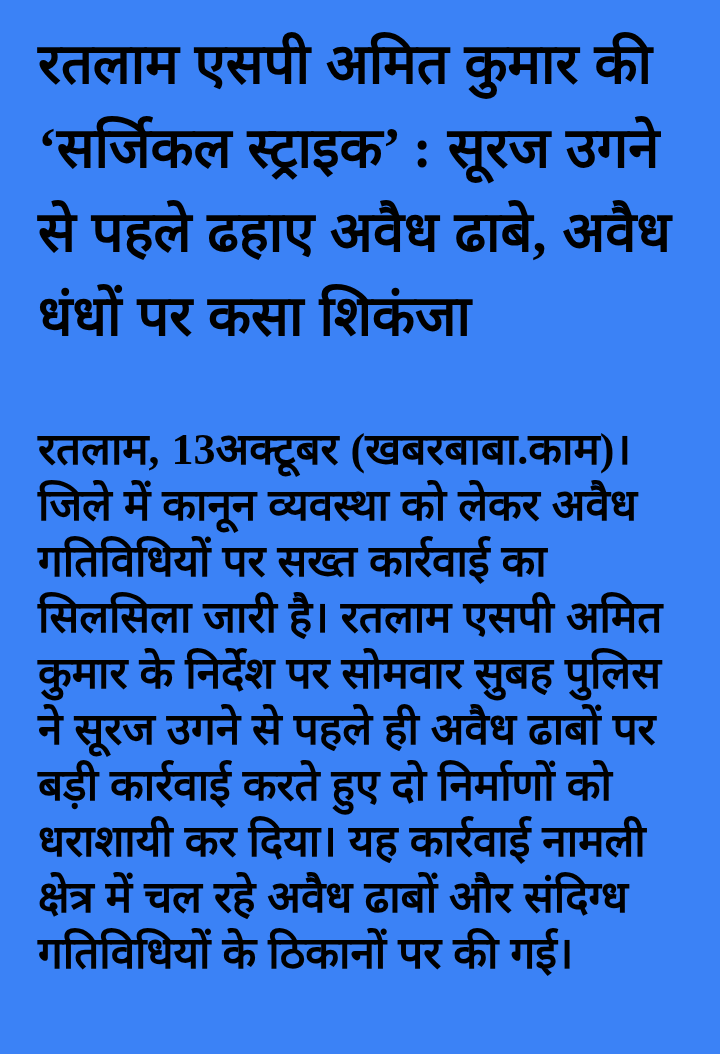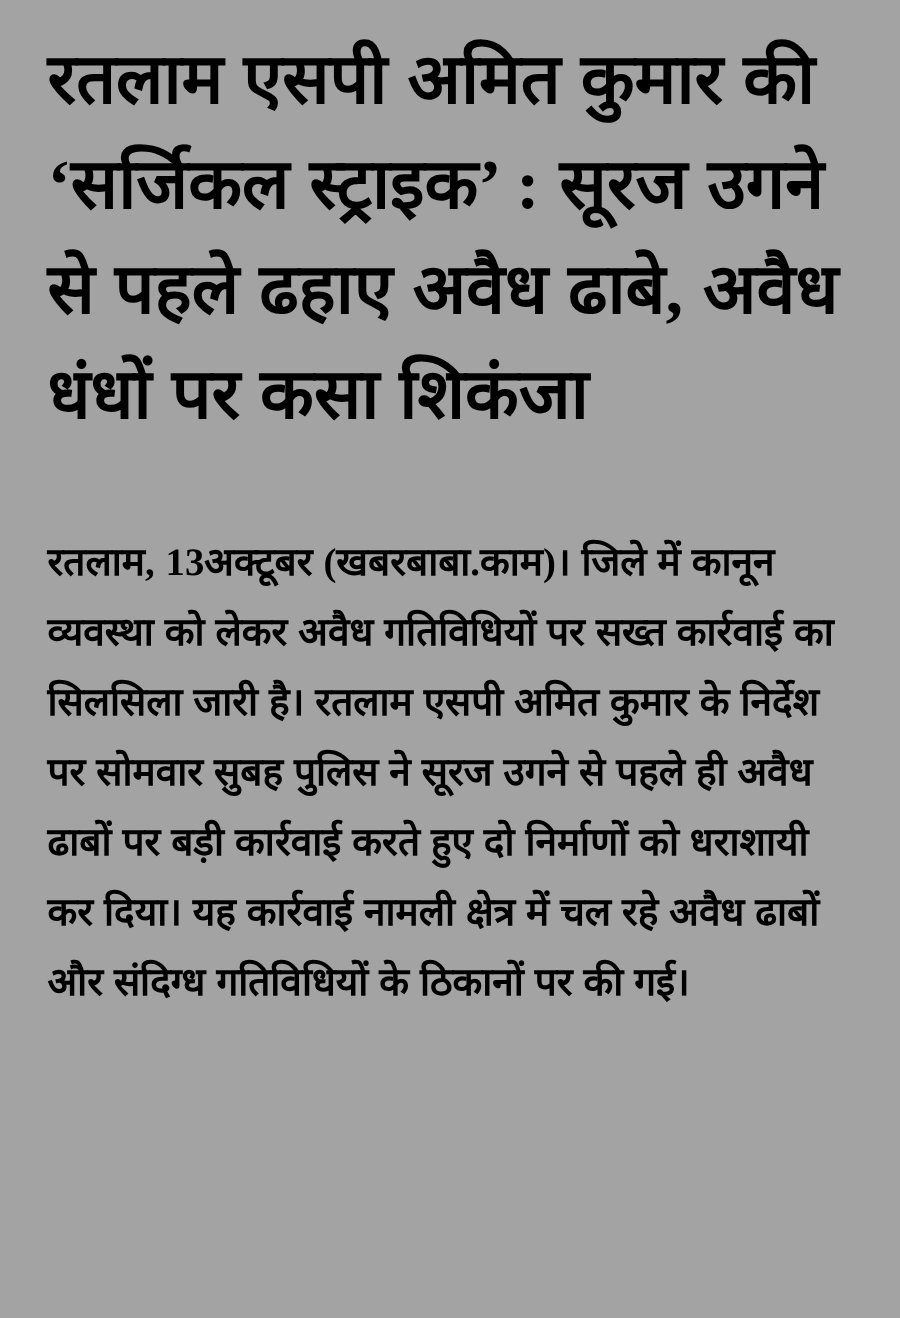--- a/index.html
+++ b/index.html
@@ -13,34 +13,34 @@
     overflow: hidden;
     font-family: "Liberation Serif", "DejaVu Serif", serif;
     color: #000000;
     -webkit-font-smoothing: antialiased;
   }
   .article {
     box-sizing: border-box;
     width: 720px;
     height: 1054px;
     padding: 22px 34px 0 38px;
-    background: #a3a3a3;
+    background: #3b82f6;
   }
   .headline {
     margin: 0;
     font-size: 56px;
     line-height: 84px;
     font-weight: 700;
     color: #000000;
     letter-spacing: 0px;
     word-spacing: 2px;
   }
   .body-paragraph {
     margin: 64px 0 0 0;
-    font-size: 31px;
+    font-size: 44px;
     line-height: 56px;
     font-weight: 700;
     color: #000000;
     text-align: left;
     word-spacing: 1px;
   }
 </style>
 </head>
 <body>
 

